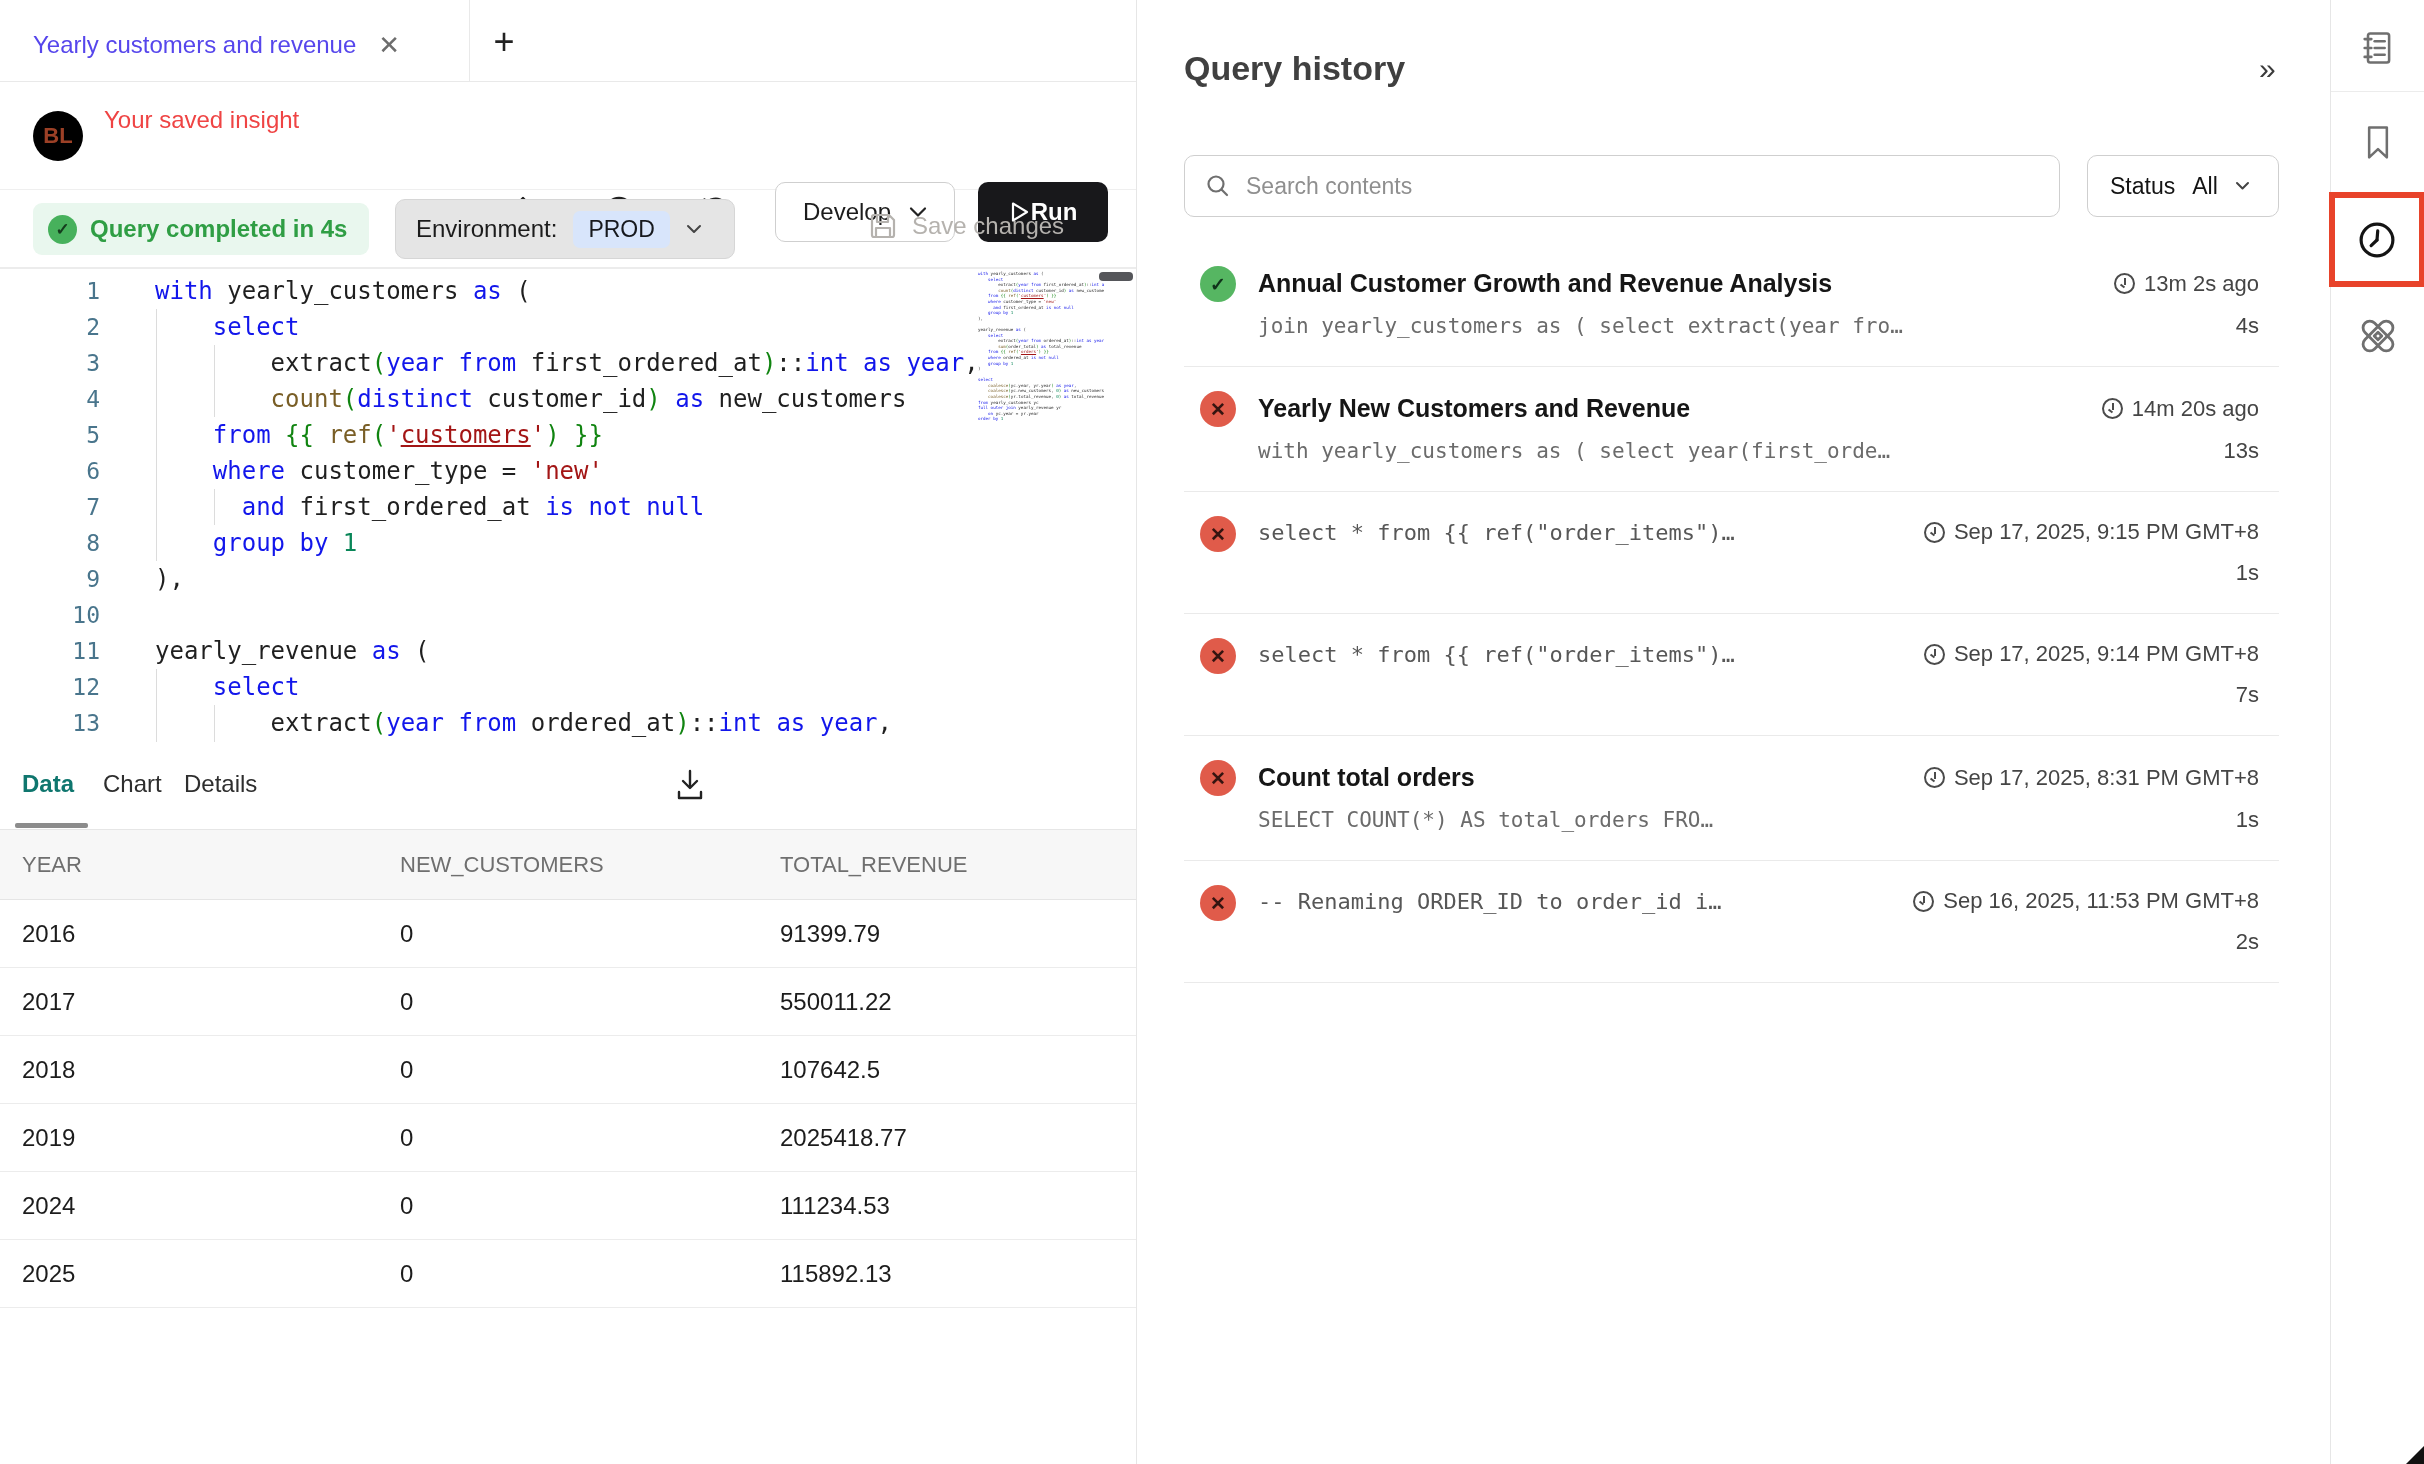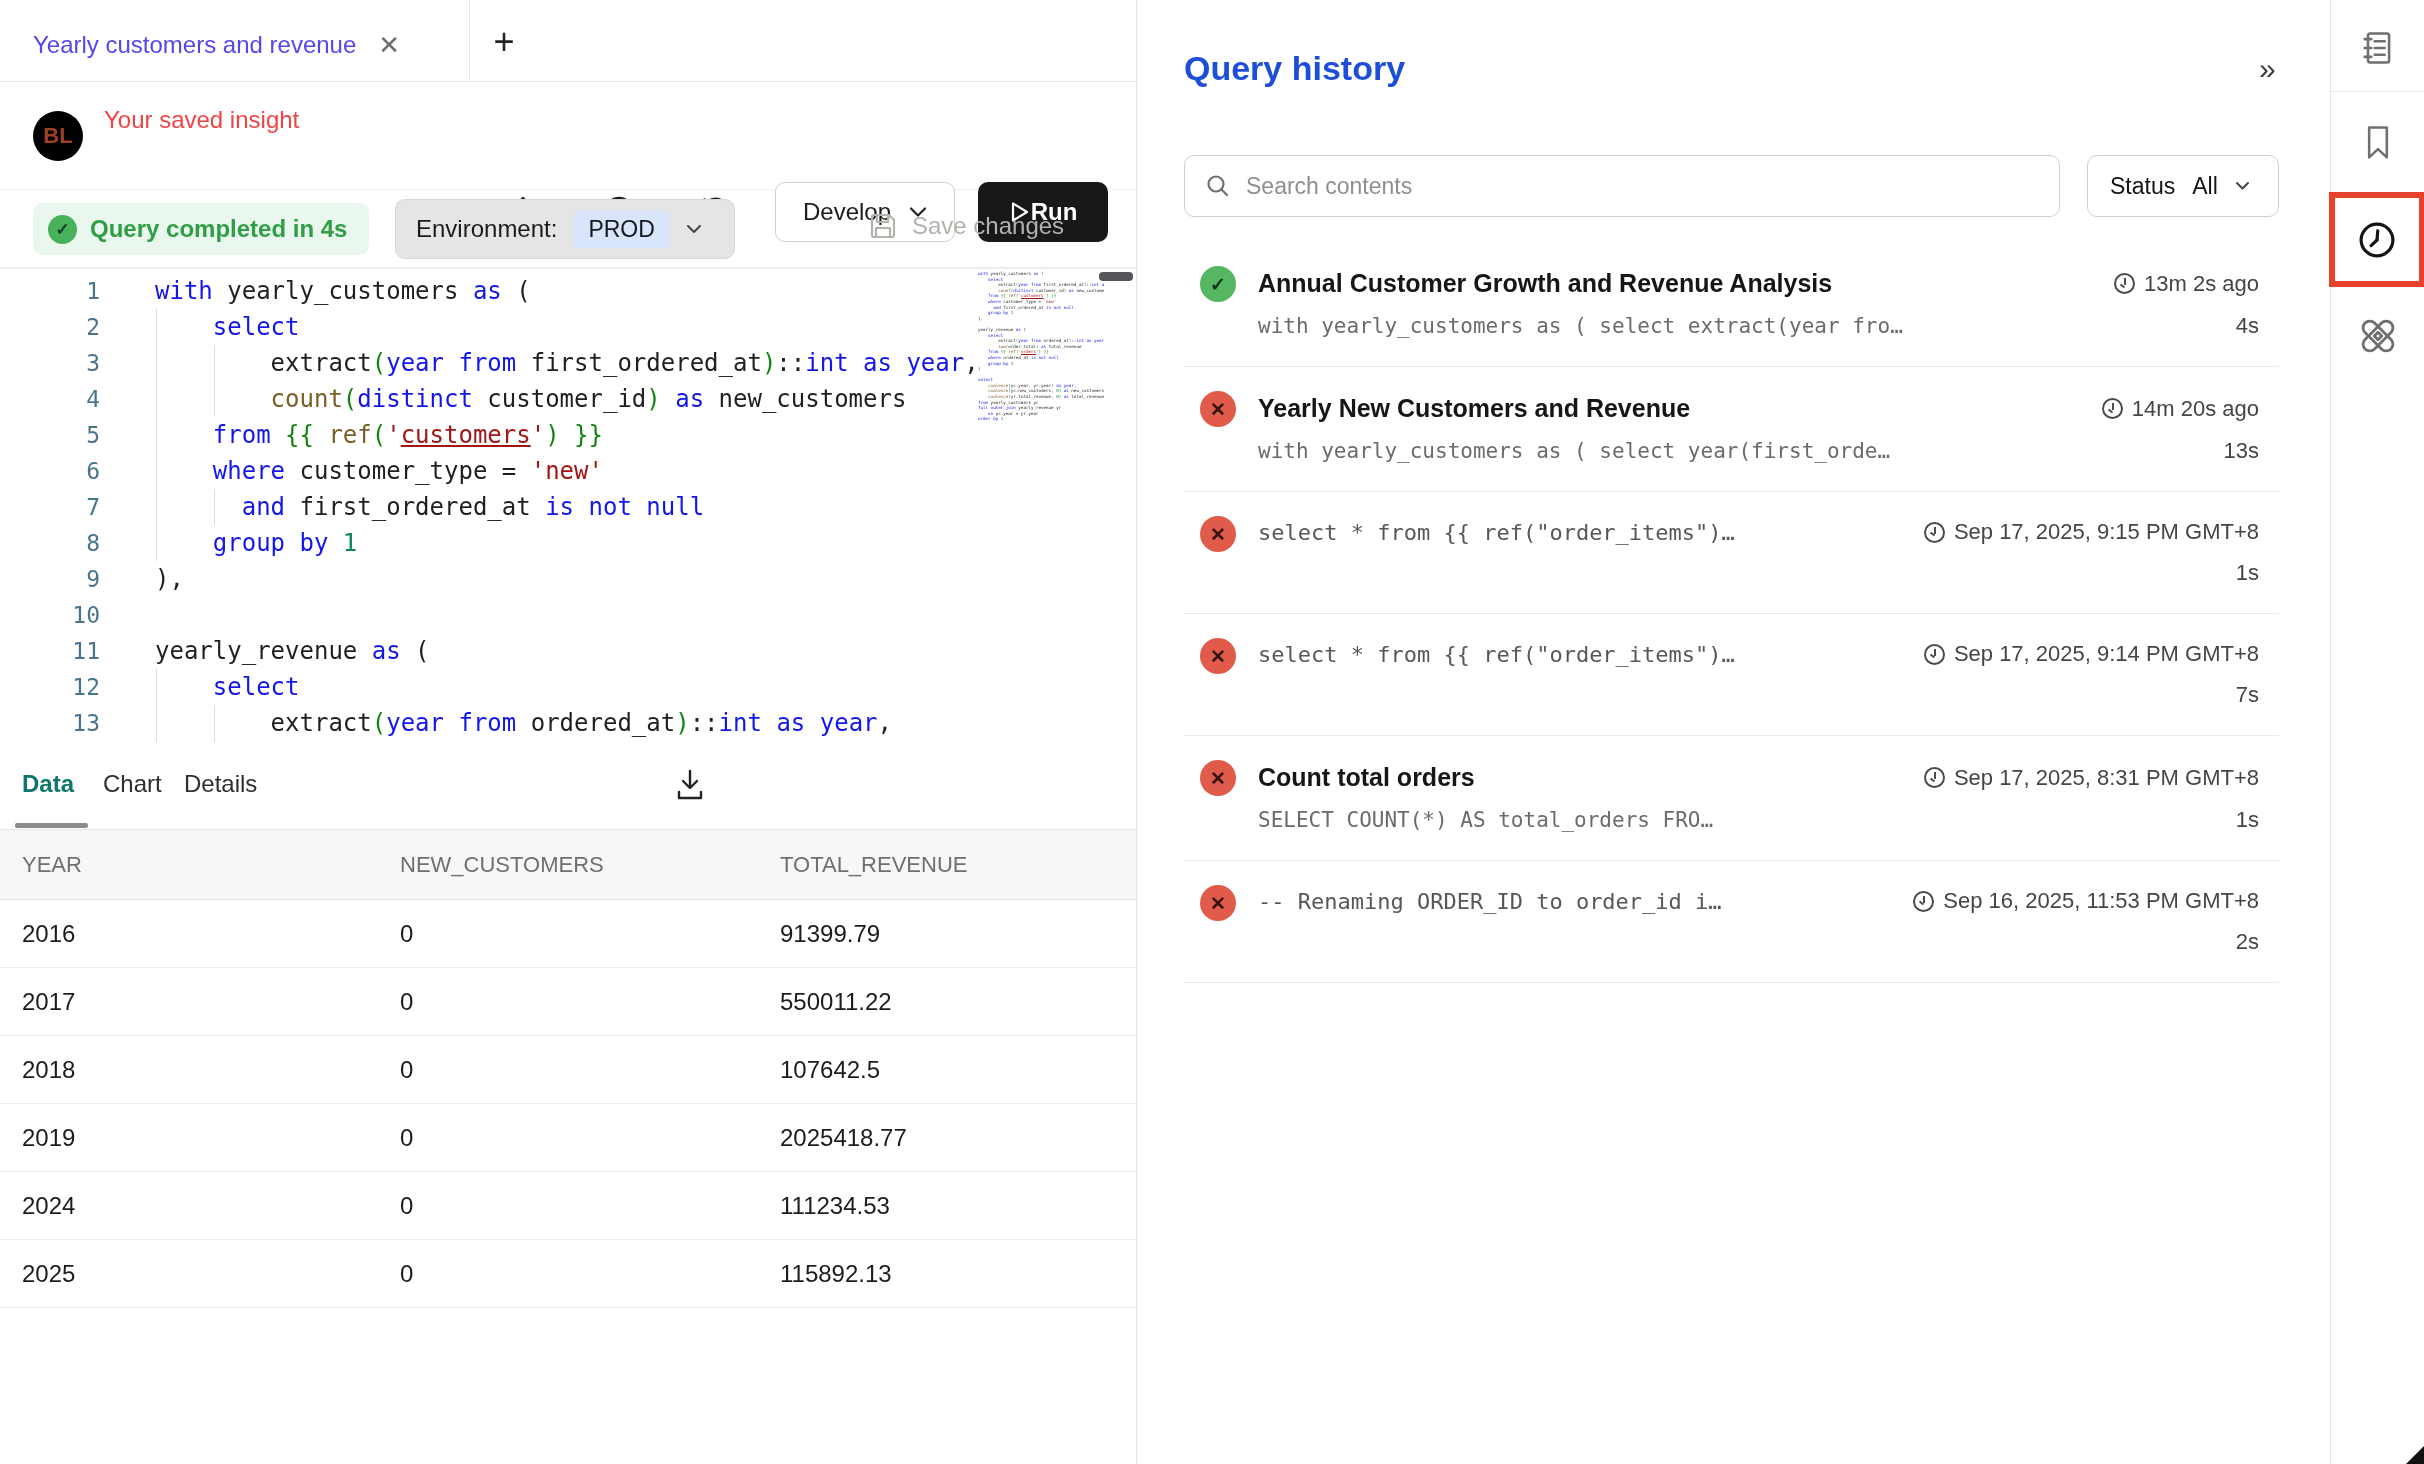--- a/index.html
+++ b/index.html
@@ -75,21 +75,21 @@
   .t-head { height:70px; background:#f7f7f7; border-bottom:1px solid #e5e5e5; display:grid;
     grid-template-columns:378px 380px 1fr; align-items:center; color:#6f6f6f; font-size:22px; }
   .t-head > div { padding-left:22px; }
   .t-row { height:68px; border-bottom:1px solid #ececec; display:grid; grid-template-columns:378px 380px 1fr;
     align-items:center; font-size:24px; color:#1c1c1c; }
   .t-row > div { padding-left:22px; }
 
   
   #right-panel { position:absolute; left:1136px; top:0; width:1194px; height:1464px; background:#fff;
     border-left:1px solid #e6e6e6; }
-  #qh-title { position:absolute; left:47px; top:49px; font-size:34px; font-weight:700; color:#1d4ed8; }
+  #qh-title { position:absolute; left:47px; top:49px; font-size:34px; font-weight:700; color:#404040; }
   #qh-collapse { position:absolute; left:1122px; top:52px; font-size:30px; color:#3c3c3c; cursor:pointer; }
   #qh-search { position:absolute; left:47px; top:155px; width:876px; height:62px; border:1.5px solid #cfcfcf;
     border-radius:10px; display:flex; align-items:center; gap:15px; padding:0 20px; background:#fff; }
   #qh-search input { border:none; outline:none; font-size:23px; color:#1c1c1c; flex:1;
     font-family:"Liberation Sans", sans-serif; }
   #qh-search input::placeholder { color:#8f8f8f; }
   #qh-status-filter { position:absolute; left:950px; top:155px; width:192px; height:62px; border:1.5px solid #cfcfcf;
     border-radius:10px; background:#fff; display:flex; align-items:center; gap:17px; padding:0 22px;
     font-size:23px; color:#141414; cursor:pointer; }
   #qh-list { position:absolute; left:47px; top:242px; width:1095px; }
@@ -302,21 +302,21 @@
         <div class="qh-icon success">✓</div>
         <div class="qh-main">
           <div class="qh-row">
             <div class="qh-title">Annual Customer Growth and Revenue Analysis</div>
             <div class="qh-time">
               <span class="mini-clock"></span>
               <span>13m 2s ago</span>
             </div>
           </div>
           <div class="qh-row">
-            <div class="qh-snippet">with yearly_customers as ( select extract(year fro…</div>
+            <div class="qh-snippet">join yearly_customers as ( select extract(year fro…</div>
             <div class="qh-dur">4s</div>
           </div>
         </div>
       </div>
       <div class="qh-item">
         <div class="qh-icon error">✕</div>
         <div class="qh-main">
           <div class="qh-row">
             <div class="qh-title">Yearly New Customers and Revenue</div>
             <div class="qh-time">

